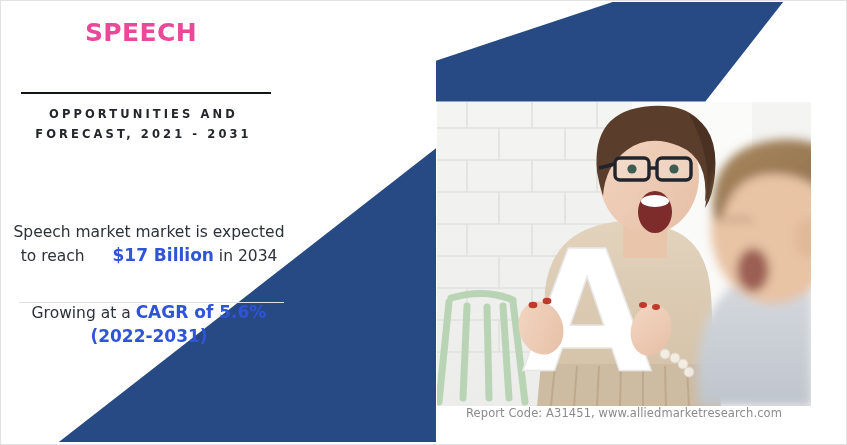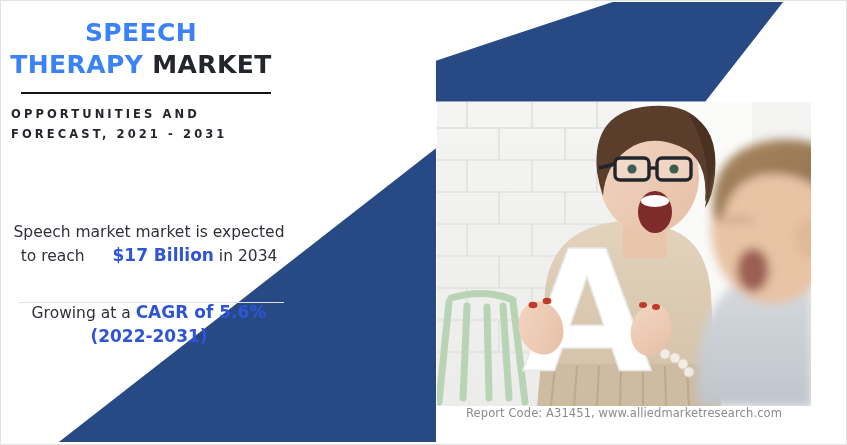--- a/index.html
+++ b/index.html
@@ -47,37 +47,37 @@
     text-align: center;
   }
   .title-line {
     font-size: 25px;
     font-weight: bold;
     letter-spacing: 0.4px;
     line-height: 1.28;
     color: #23262b;
     margin: 0;
   }
-  .title-accent { color: #3b82f6; margin-top: 35px; }
+  .title-accent { color: #ec4899; margin-top: 35px; }
 
   .title-rule {
     position: absolute;
     left: 20px;
     top: 91px;
     width: 250px;
     height: 2px;
     background: #111418;
   }
 
   .subtitle {
     position: absolute;
     left: 10px;
     top: 104px;
     width: 265px;
-    text-align: left;
+    text-align: center;
     font-size: 11.5px;
     font-weight: bold;
     letter-spacing: 3.1px;
     line-height: 1.72;
     color: #23262b;
   }
 
   .stat-reach {
     position: absolute;
     left: 8px;
@@ -167,24 +167,20 @@
     <polygon points="613,1 784,1 706,101 436,101 436,60" fill="#274a85"></polygon>
     <polygon points="436,150 436,405 430,443 58,443 250,443" fill="#274a85"></polygon>
     <polygon points="436,148 436,443 58,443" fill="#274a85"></polygon>
   </svg>
 
   <div class="left-panel">
 
     <div class="title-block">
       <div class="title-line">
         <span class="title-accent">SPEECH</span>
-      </div>
-      <div class="title-line">
-        <span class="title-accent">THERAPY</span>
-        <span>MARKET</span>
       </div>
     </div>
 
     <div class="title-rule"></div>
 
     <div class="subtitle">OPPORTUNITIES AND FORECAST, 2021 - 2031</div>
 
     <div class="stat-reach">
       <span>Speech market market is expected to reach </span><b>$17 Billion</b><span> in 2034</span>
     </div>

